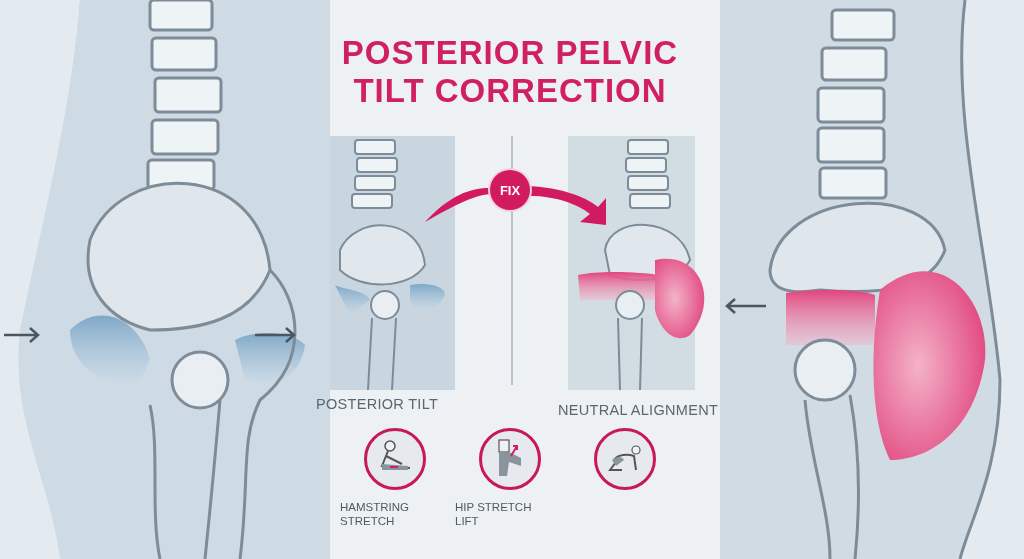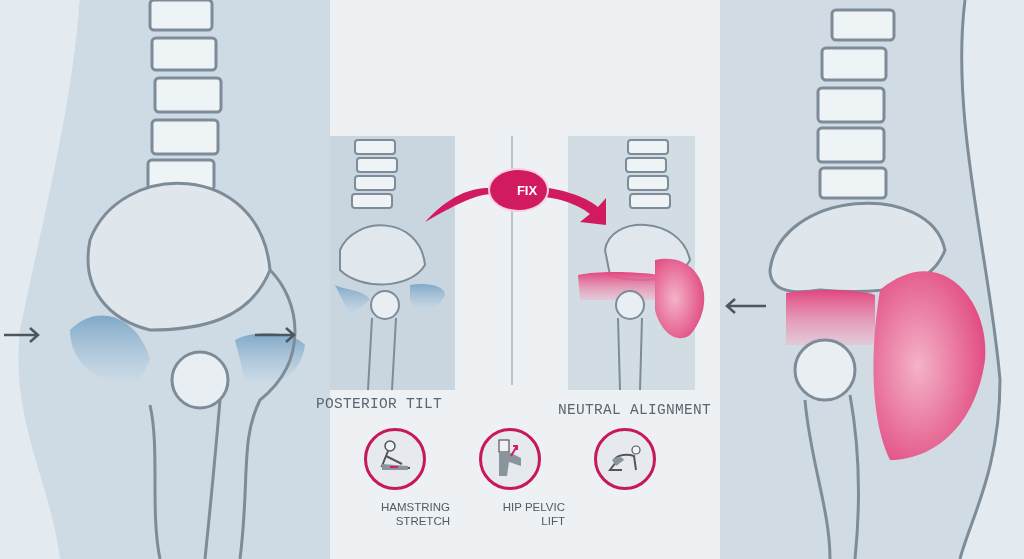--- a/index.html
+++ b/index.html
@@ -1,21 +1,21 @@
 <!DOCTYPE html>
 <html><head>
 <meta charset="utf-8">
 <style>
   html, body { margin:0; padding:0; }
   body { width:1024px; height:559px; overflow:hidden; background:#eef2f5; font-family:"Liberation Sans", sans-serif; position:relative; }
   .canvas { position:absolute; left:0; top:0; width:1024px; height:559px; }
   .title { position:absolute; left:300px; top:34px; width:420px; text-align:center; color:#d01f62; font-weight:bold; font-size:33px; line-height:38px; letter-spacing:1px; font-family:"Liberation Sans", sans-serif; }
-  .label { position:absolute; color:#5b6670; font-size:14.5px; letter-spacing:0.3px; font-family:Liberation Mono, monospace; }
-  .fix-badge { position:absolute; left:490px; top:170px; width:40px; height:40px; border-radius:50%; background:#d21a60; color:#fff; font-weight:bold; font-size:13px; display:flex; align-items:center; justify-content:center; box-shadow:0 0 0 2px #f7d0df;padding-left:17px; }
-  .exercise { position:absolute; width:110px; text-align:right; }
+  .label { position:absolute; color:#5b6670; font-size:14.5px; letter-spacing:0.3px; font-family:Liberation Sans, sans-serif; }
+  .fix-badge { position:absolute; left:490px; top:170px; width:40px; height:40px; border-radius:50%; background:#d21a60; color:#fff; font-weight:bold; font-size:13px; display:flex; align-items:center; justify-content:center; box-shadow:0 0 0 2px #f7d0df; }
+  .exercise { position:absolute; width:110px; text-align:left; }
   .exercise .ring { width:62px; height:62px; margin:0 auto; border-radius:50%; border:3px solid #c8185a; background:#e6eaee; box-sizing:border-box; display:flex; align-items:center; justify-content:center; overflow:hidden; }
   .exercise .name { margin-top:10px; color:#4f5a64; font-size:11.5px; line-height:14px; white-space:pre-line; }
 </style>
 </head>
 <body>
 
 <div class="canvas">
   <svg width="1024" height="559" viewBox="0 0 1024 559" xmlns="http://www.w3.org/2000/svg">
     <defs>
       <linearGradient id="bg" x1="0" x2="1">
@@ -116,20 +116,24 @@
       <path d="M786 293 C820 288 860 290 875 295 L875 345 L786 345 Z" fill="url(#pink)" stroke="none"></path>
       <path d="M880 290 C940 240 990 300 985 360 C975 430 930 460 890 460 C870 420 870 350 880 290 Z" fill="url(#pinkR)" stroke="none"></path>
       <circle cx="825" cy="370" r="30" fill="#e8eef2"></circle>
       <path d="M805 400 C810 460 830 510 830 559 M850 395 C860 450 860 510 855 559"></path>
     </g>
     <g stroke="#4d565e" stroke-width="2.5" fill="none">
       <path d="M766 306 L727 306 M735 299 L727 306 L735 313"></path>
     </g>
   </svg>
 
+  <div class="title">
+    <div>POSTERIOR PELVIC</div>
+    <div>TILT CORRECTION</div>
+  </div>
 
   <div class="fix-badge">FIX</div>
 
   <div class="label" style="left:316px; top:396px;">POSTERIOR TILT</div>
   <div class="label" style="left:558px; top:396px;margin-top:6px;">NEUTRAL ALIGNMENT</div>
 
   <div class="exercise" style="left:340px; top:428px;">
     <div class="ring">
       <svg width="46" height="46" viewBox="0 0 46 46">
           <circle cx="18" cy="10" r="5" fill="#eef2f5" stroke="#555" stroke-width="1.5"></circle>
@@ -142,21 +146,21 @@
 STRETCH</div>
   </div>
   <div class="exercise" style="left:455px; top:428px;">
     <div class="ring">
       <svg width="46" height="46" viewBox="0 0 46 46">
           <rect x="12" y="4" width="10" height="12" fill="#eef2f5" stroke="#555" stroke-width="1.2"></rect>
           <path d="M12 16 L22 16 L34 22 L34 30 L22 26 L20 40 L12 40 Z" fill="#8a949c"></path>
           <path d="M24 20 L30 10 M26 10 L30 10 L30 14" stroke="#d01f62" stroke-width="2" fill="none"></path>
         </svg>
     </div>
-    <div class="name">HIP PELVIC
+    <div class="name">HIP STRETCH
 LIFT</div>
   </div>
   <div class="exercise" style="left:570px; top:428px;">
     <div class="ring">
       <svg width="46" height="46" viewBox="0 0 46 46">
           <circle cx="34" cy="14" r="4" fill="#eef2f5" stroke="#555" stroke-width="1.2"></circle>
           <path d="M12 24 C16 18 26 18 32 20 L34 34 M14 26 L8 34 L20 34" stroke="#555" stroke-width="2" fill="none"></path>
           <path d="M10 24 C14 20 20 20 22 24 L14 30 Z" fill="#8a949c"></path>
         </svg>
     </div>

